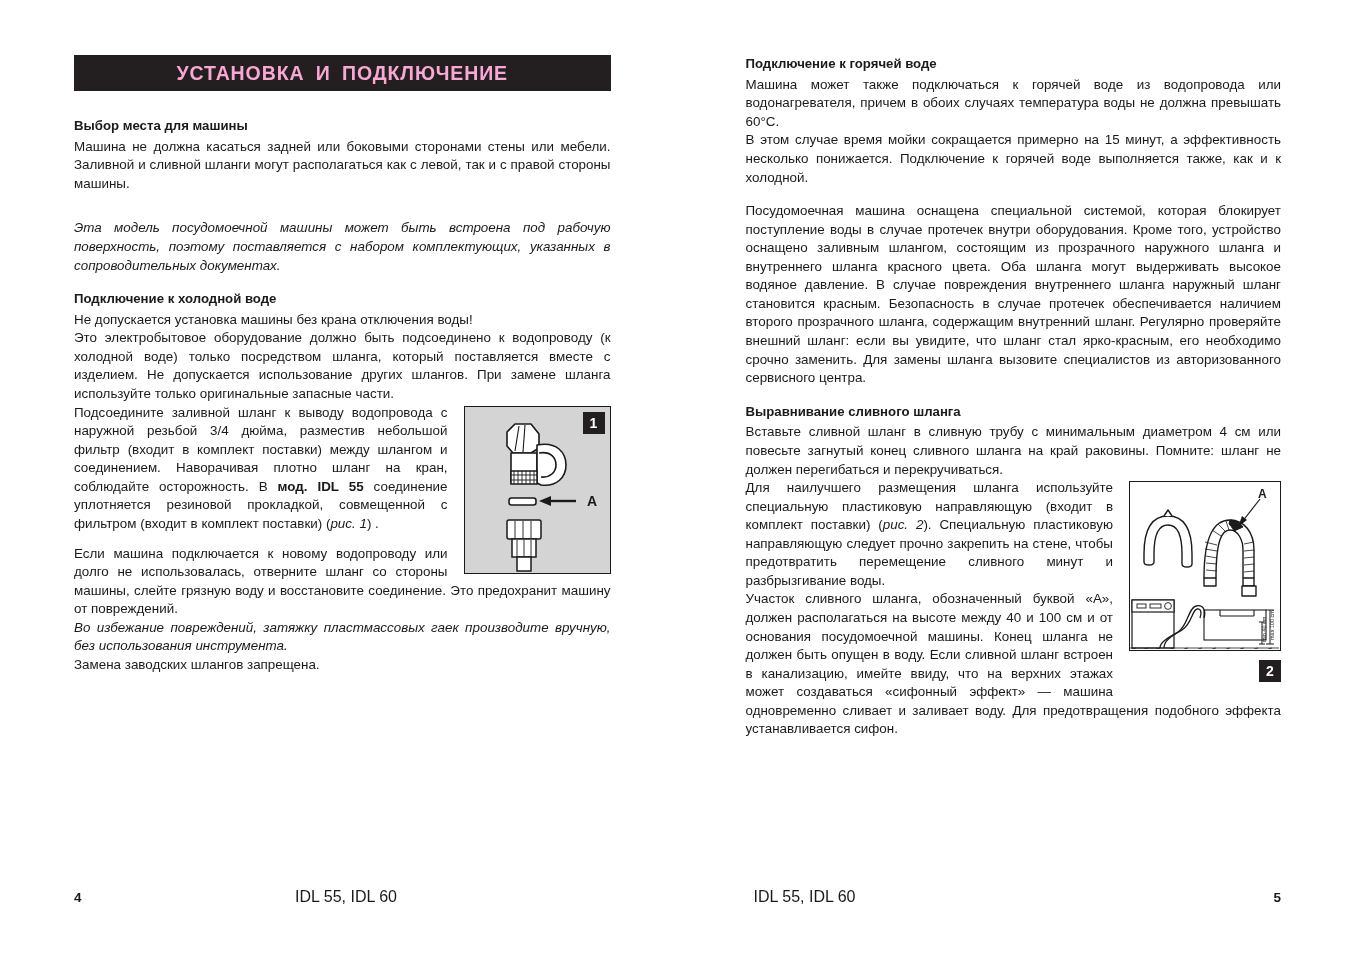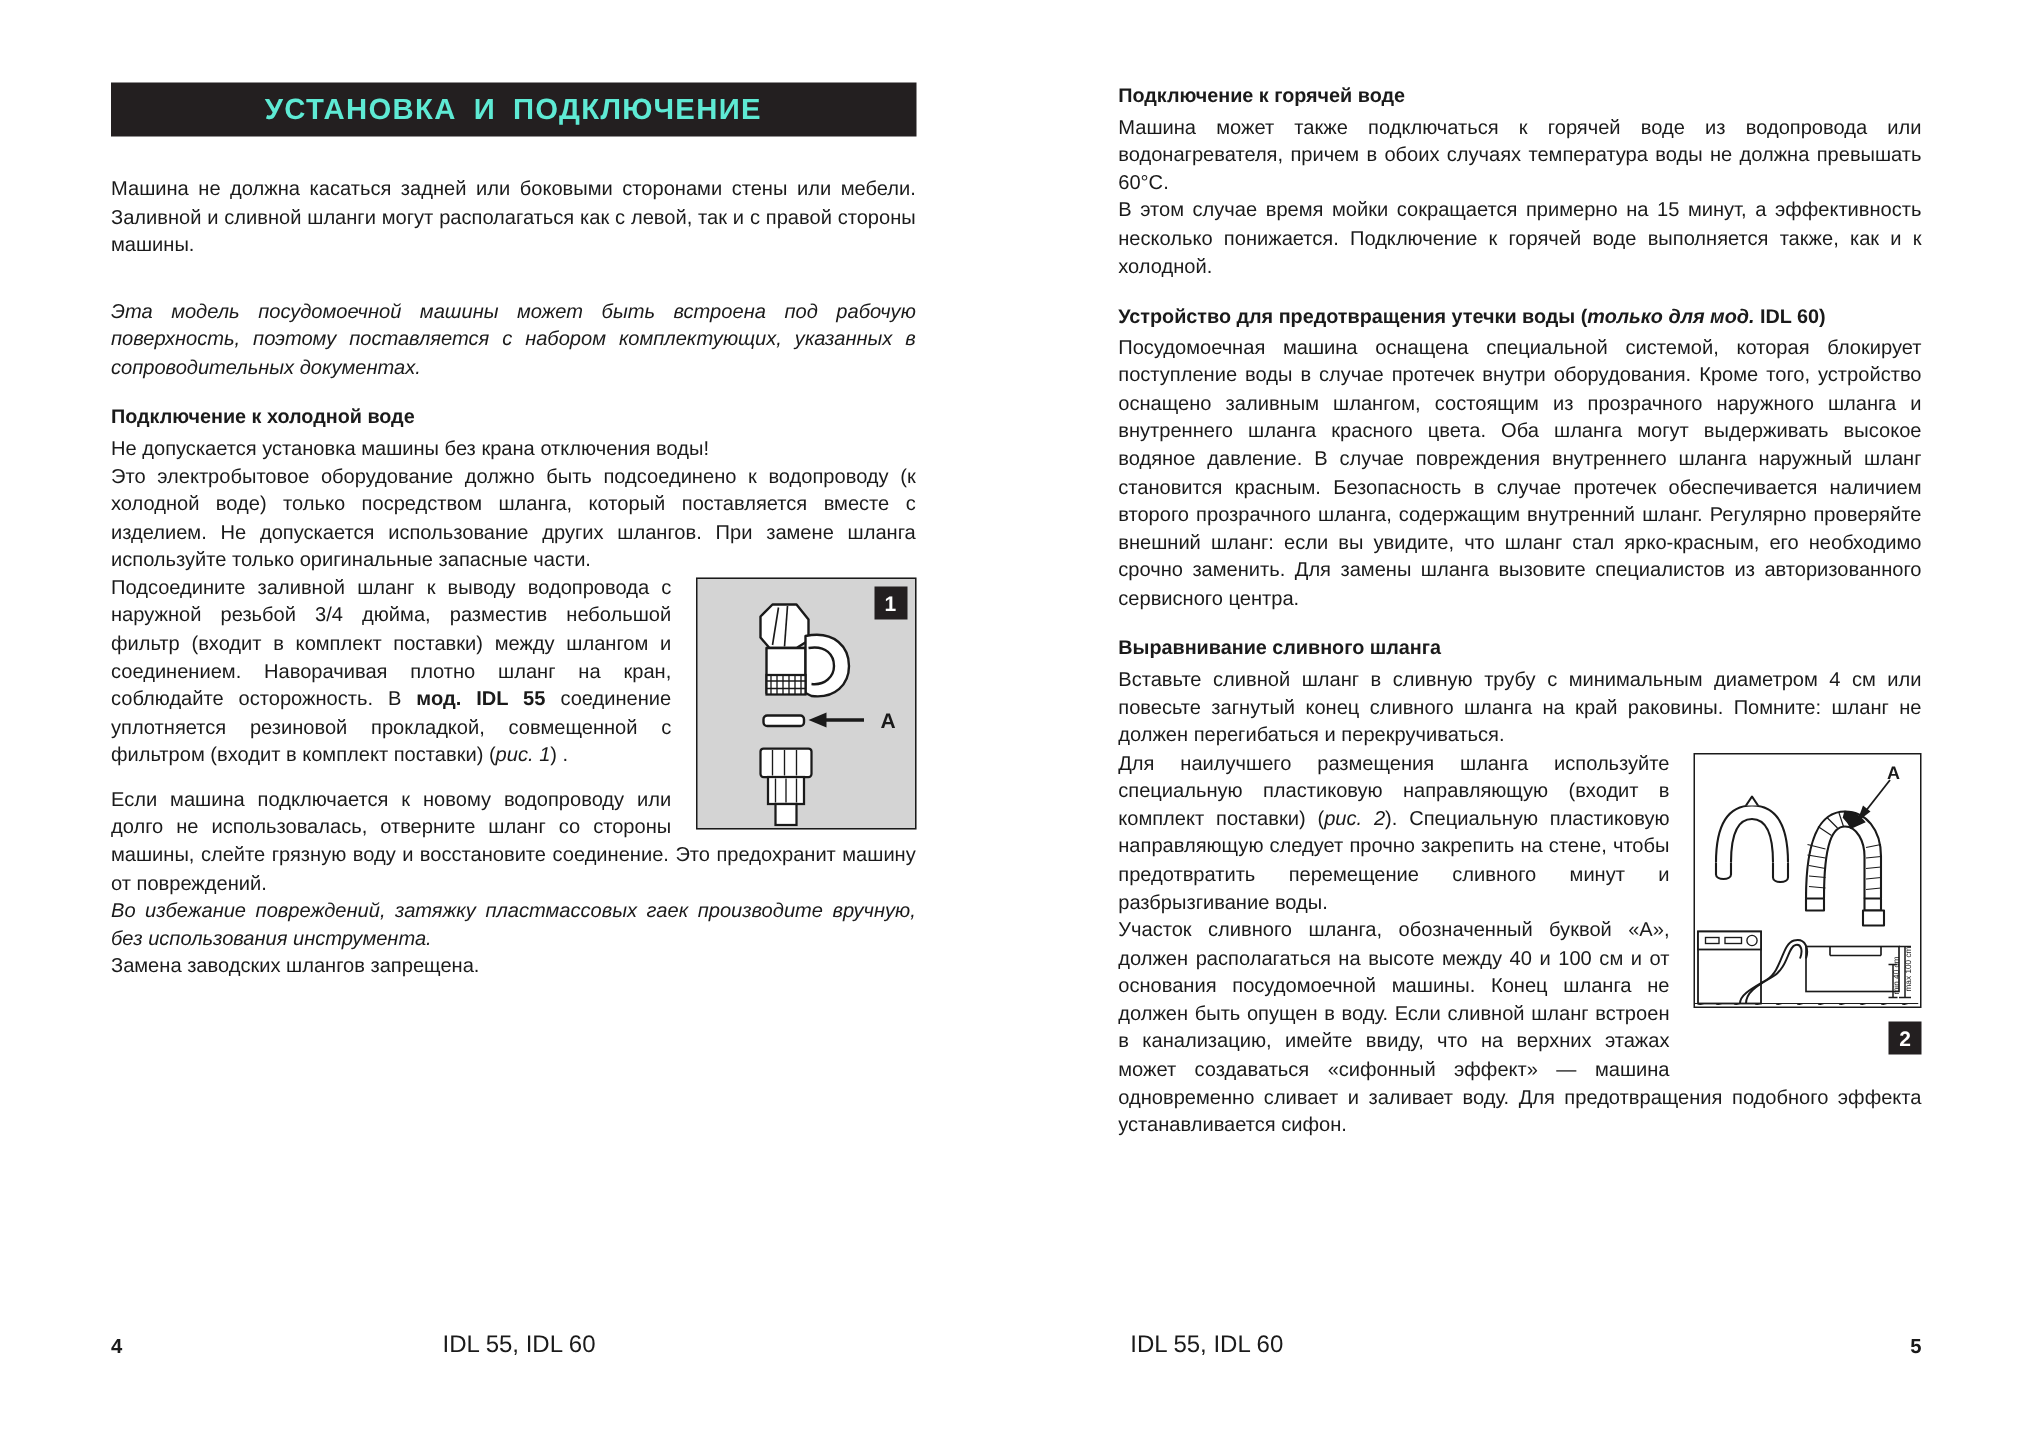--- a/index.html
+++ b/index.html
@@ -25,21 +25,21 @@
     width: 675.5px;
     height: 954px;
     box-sizing: border-box;
   }
   .page-left  { padding: 55px 65px 0 74px; }
   .page-right { padding: 55px 70px 0 70px; }
 
   
   .banner {
     background: #231f20;
-    color: #5eead4;
+    color: #f9a8d4;
     height: 36px;
     margin-bottom: 26px;
     display: flex;
     align-items: center;
     justify-content: center;
   }
   .banner-text {
     font-size: 19.5px;
     font-weight: bold;
     letter-spacing: 0.9px;
@@ -154,20 +154,21 @@
 <body>
 
 <div class="spread">
 
   <div class="page page-left">
 
     <div class="banner">
       <span class="banner-text">УСТАНОВКА  И  ПОДКЛЮЧЕНИЕ</span>
     </div>
 
+    <h2 class="sub">Выбор места для машины</h2>
     <p class="body">Машина не должна касаться задней или боковыми сторонами стены или мебели. Заливной и сливной шланги могут располагаться как с левой, так и с правой стороны машины.</p>
 
     <div class="gap-md"></div>
 
 
     <div class="gap-sm"></div>
 
     <p class="note">Эта модель посудомоечной машины может быть встроена под рабочую поверхность, поэтому поставляется с набором комплектующих, указанных в сопроводительных документах.</p>
 
     <div class="gap-md"></div>
@@ -254,21 +255,20 @@
   </div>
 
   <div class="page page-right">
 
     <h2 class="sub">Подключение к горячей воде</h2>
     <p class="body">Машина может также подключаться к горячей воде из водопровода или водонагревателя, причем в обоих случаях температура воды не должна превышать 60°C.</p>
     <p class="body">В этом случае время мойки сокращается примерно на 15 минут, а эффективность несколько понижается. Подключение к горячей воде выполняется также, как и к холодной.</p>
 
     <div class="gap-md"></div>
 
-    <h2 class="sub"><span>Устройство для предотвращения утечки воды (</span><span class="ital">только для мод.</span><span> IDL 60)</span></h2>
     <p class="body">Посудомоечная машина оснащена специальной системой, которая блокирует поступление воды в случае протечек внутри оборудования. Кроме того, устройство оснащено заливным шлангом, состоящим из прозрачного наружного шланга и внутреннего шланга красного цвета. Оба шланга могут выдерживать высокое водяное давление. В случае повреждения внутреннего шланга наружный шланг становится красным. Безопасность в случае протечек обеспечивается наличием второго прозрачного шланга, содержащим внутренний шланг. Регулярно проверяйте внешний шланг: если вы увидите, что шланг стал ярко-красным, его необходимо срочно заменить. Для замены шланга вызовите специалистов из авторизованного сервисного центра.</p>
 
     <div class="gap-md"></div>
 
     <h2 class="sub">Выравнивание сливного шланга</h2>
     <p class="body">Вставьте сливной шланг в сливную трубу с минимальным диаметром 4 см или повесьте загнутый конец сливного шланга на край раковины. Помните: шланг не должен перегибаться и перекручиваться.</p>
 
     <div class="flowbox">
 
       <div class="fig-float fig2-wrap">

